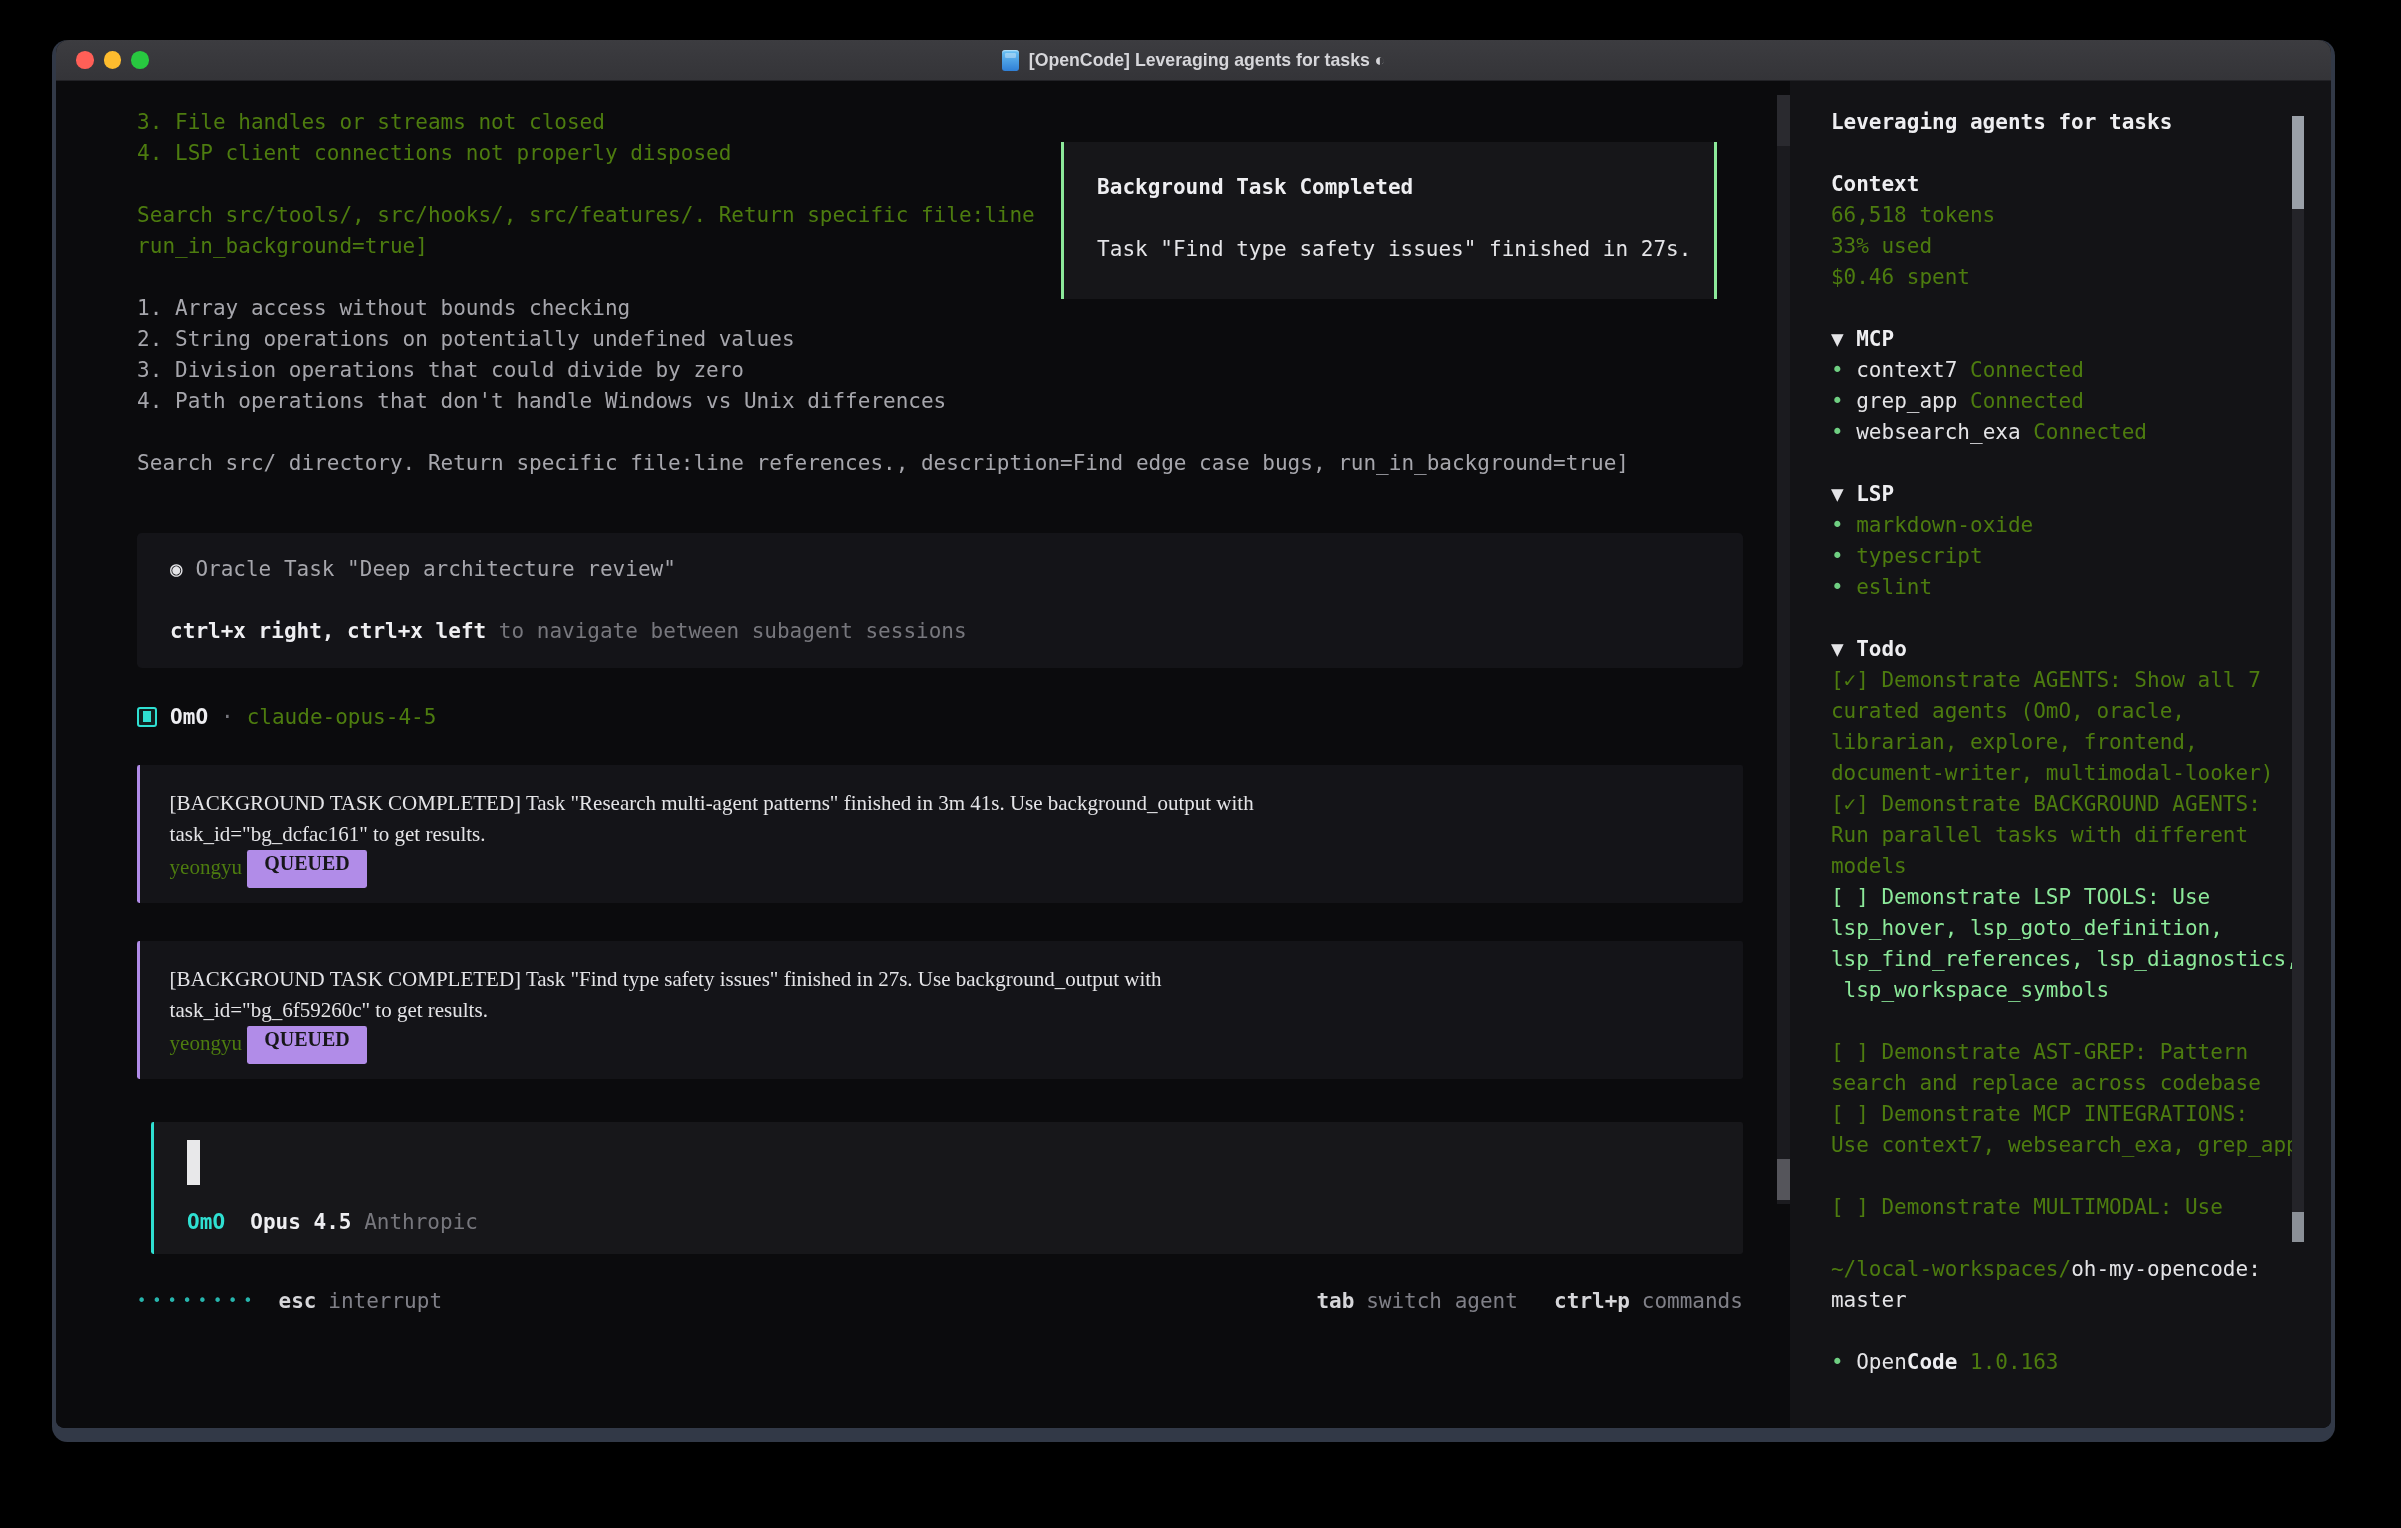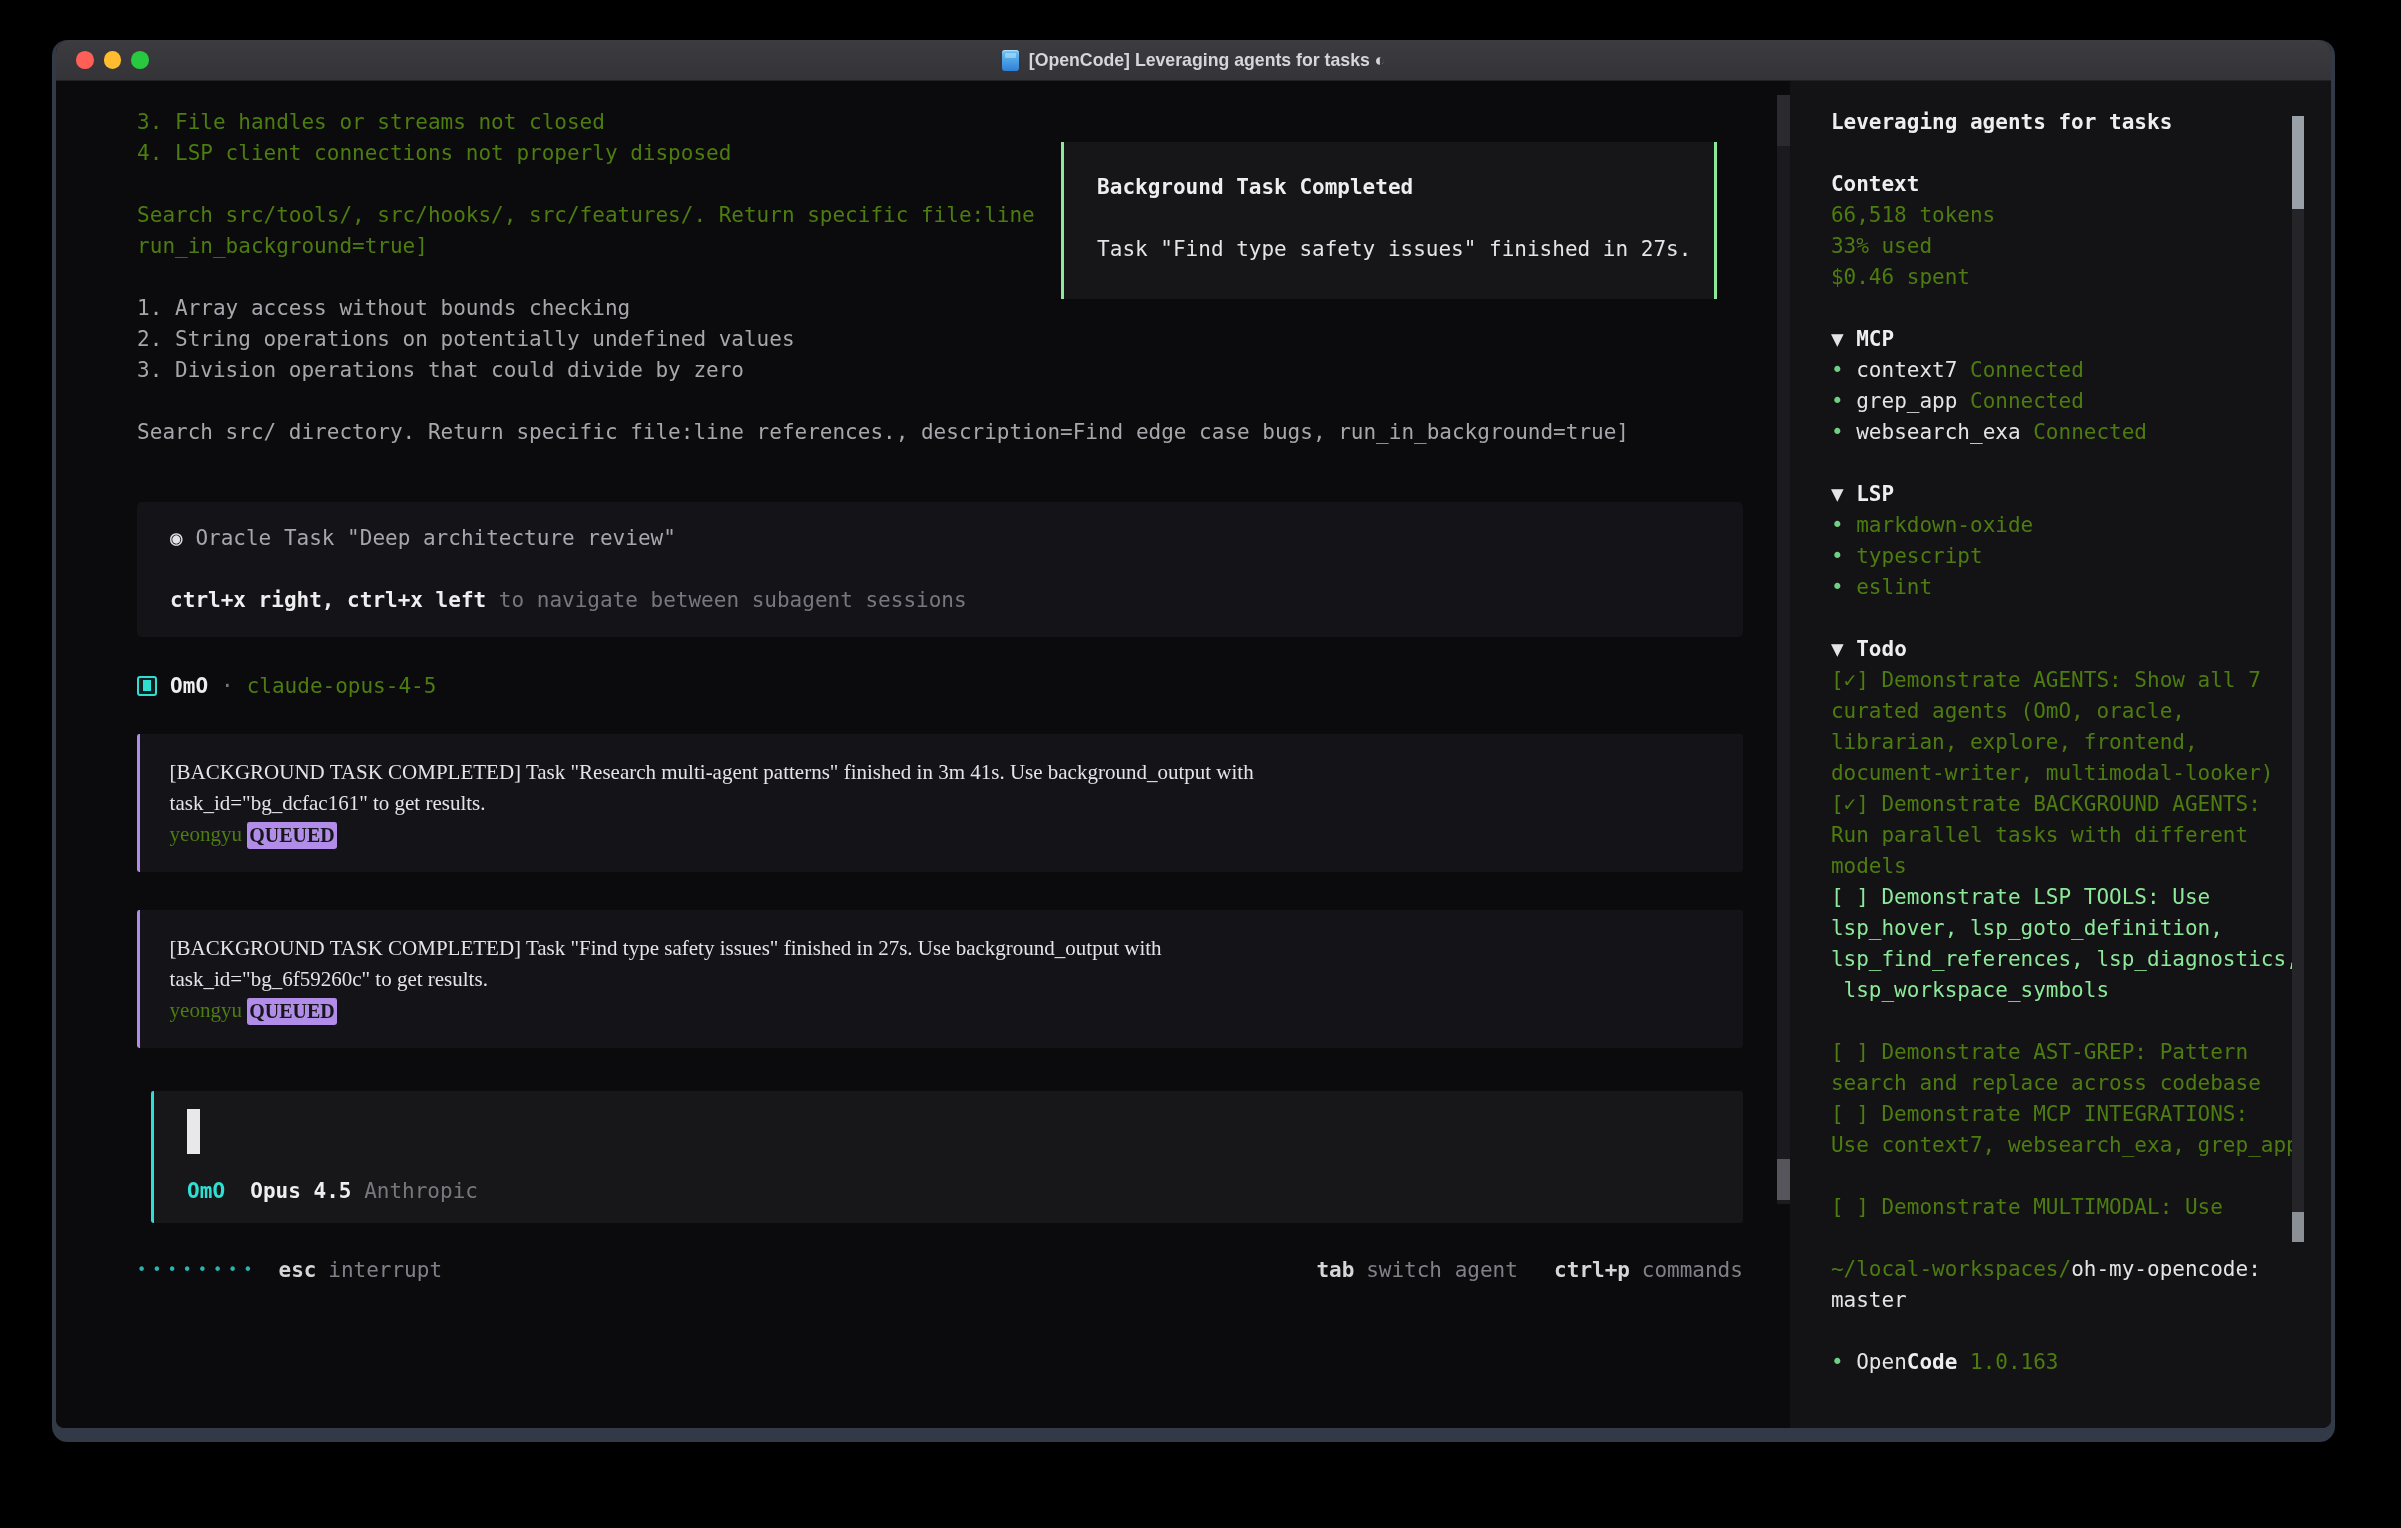--- a/index.html
+++ b/index.html
@@ -25,21 +25,21 @@
   .main{flex:1;position:relative;background:#0b0b0d;box-sizing:border-box;
     padding:26px 47px 0 81px;font-size:21px;}
   .sidebar{width:541px;flex:0 0 541px;position:relative;background:#131316;box-sizing:border-box;
     padding:26px 0 0 41px;font-size:21px;}
   
   .ln{height:31px;line-height:31px;white-space:pre;}
   .s-w{color:#e4e4e7;} .s-wb{color:#eeeef1;font-weight:bold;text-align:right;}
   .s-t{color:#a6a6ac;} .s-g{color:#4d7c0f;text-align:center;} .s-d{color:#77777d;} .s-cyb{color:#2fe0d2;font-weight:bold;}
   .s-gr{color:#8ce99a;} .s-gb{color:#6fcf82;}
   .badge{display:inline-block;background:#b18ce8;color:#17171a;font-weight:bold;
-    padding:0 2px;border-radius:2.4px;height:27px;line-height:27px;vertical-align:middle;font-size:20px;}
+    padding:0 17px;border-radius:2.4px;height:38px;line-height:27px;vertical-align:middle;font-size:20px;}
   
   .box{background:#141418;border-radius:4.7px;}
   .oracle-box{margin-top:54px;padding:21px 33px;}
   .task-box{margin-top:33px;padding:22.5px 0 22.5px 29.5px;border-left:3.5px solid #b18ce8;border-radius:2.4px;font-family:Liberation Serif, serif;}
   .task2{margin-top:38px;}
   .agent-line{margin-top:33px;height:31px;display:flex;align-items:center;gap:13px;}
   .checkbox{width:20px;height:20px;border:2.4px solid #2fe0d2;border-radius:3px;background:#10201f;
     display:flex;align-items:center;justify-content:center;box-sizing:border-box;}
   .checkbox-inner{width:8.3px;height:11.8px;background:#2fe0d2;}
   .input-box{margin-top:43px;height:132px;background:#17171a;border-left:3.5px solid #2fe0d2;
@@ -94,20 +94,21 @@
         <div>
             <div class="ln"><span class="s-g">3. File handles or streams not closed</span></div>
             <div class="ln"><span class="s-g">4. LSP client connections not properly disposed</span></div>
             <div class="ln">&nbsp;</div>
             <div class="ln"><span class="s-g">Search src/tools/, src/hooks/, src/features/. Return specific file:line</span></div>
             <div class="ln"><span class="s-g">run_in_background=true]</span></div>
             <div class="ln">&nbsp;</div>
             <div class="ln"><span class="s-t">1. Array access without bounds checking</span></div>
             <div class="ln"><span class="s-t">2. String operations on potentially undefined values</span></div>
             <div class="ln"><span class="s-t">3. Division operations that could divide by zero</span></div>
+            <div class="ln"><span class="s-t">4. Path operations that don't handle Windows vs Unix differences</span></div>
             <div class="ln">&nbsp;</div>
             <div class="ln"><span class="s-t">Search src/ directory. Return specific file:line references., description=Find edge case bugs, run_in_background=true]</span></div>
           </div>
 
         <div class="box oracle-box">
           <div>
               <div class="ln"><span class="s-w">◉ </span><span class="s-t">Oracle Task "Deep architecture review"</span></div>
               <div class="ln">&nbsp;</div>
               <div class="ln"><span class="s-wb">ctrl+x right, ctrl+x left</span><span class="s-d"> to navigate between subagent sessions</span></div>
             </div>

